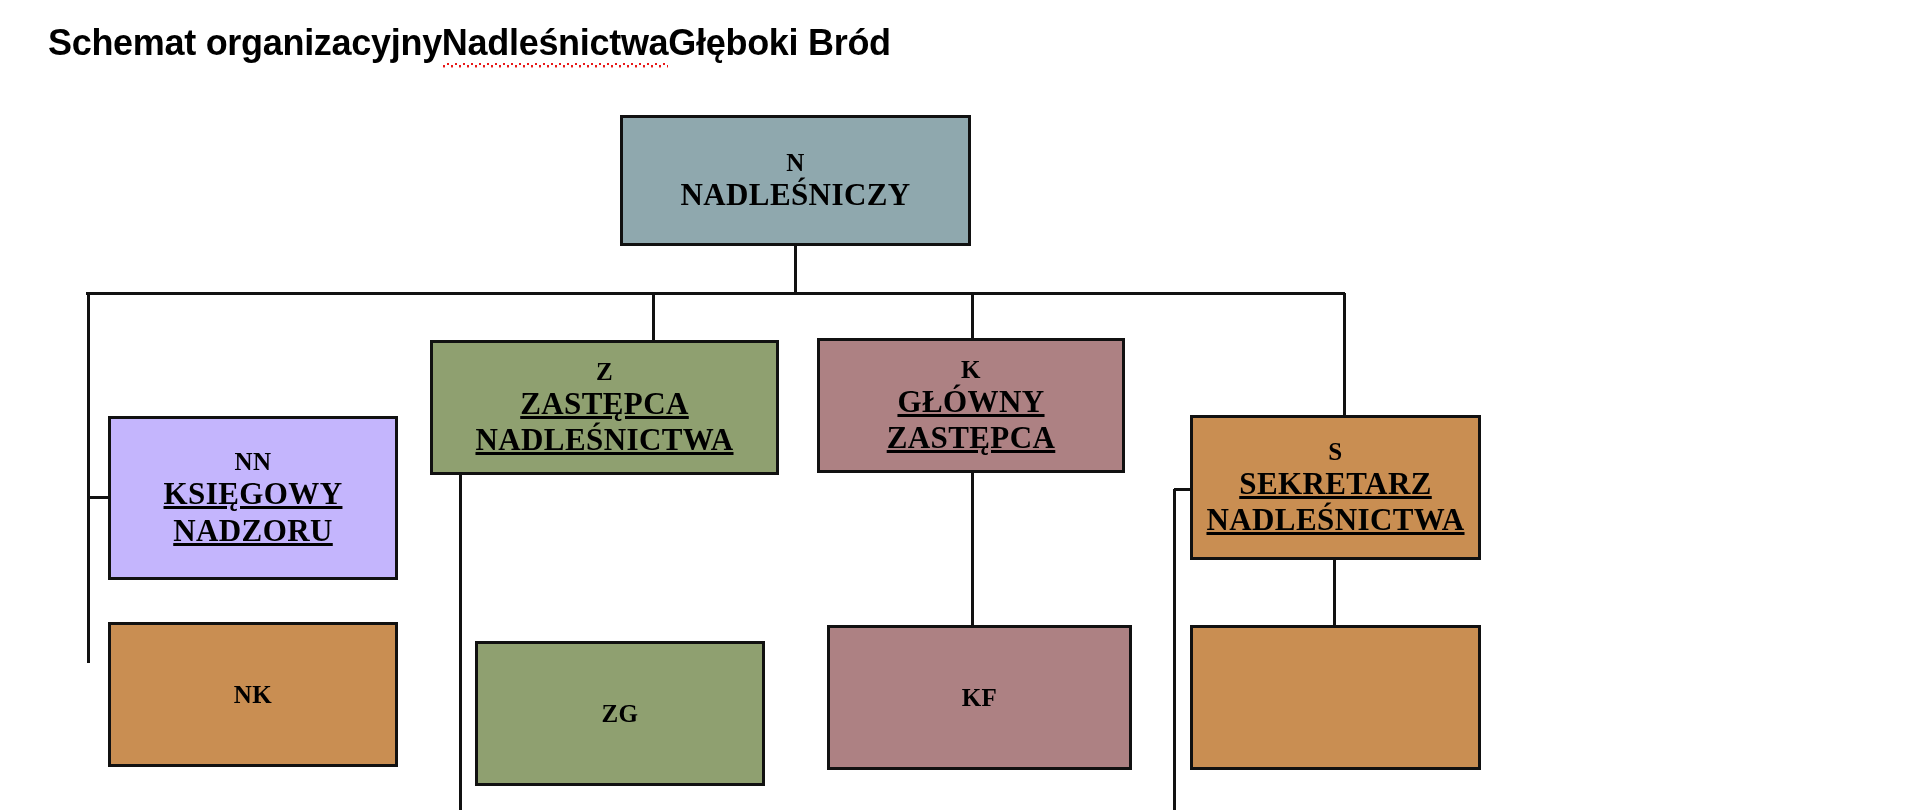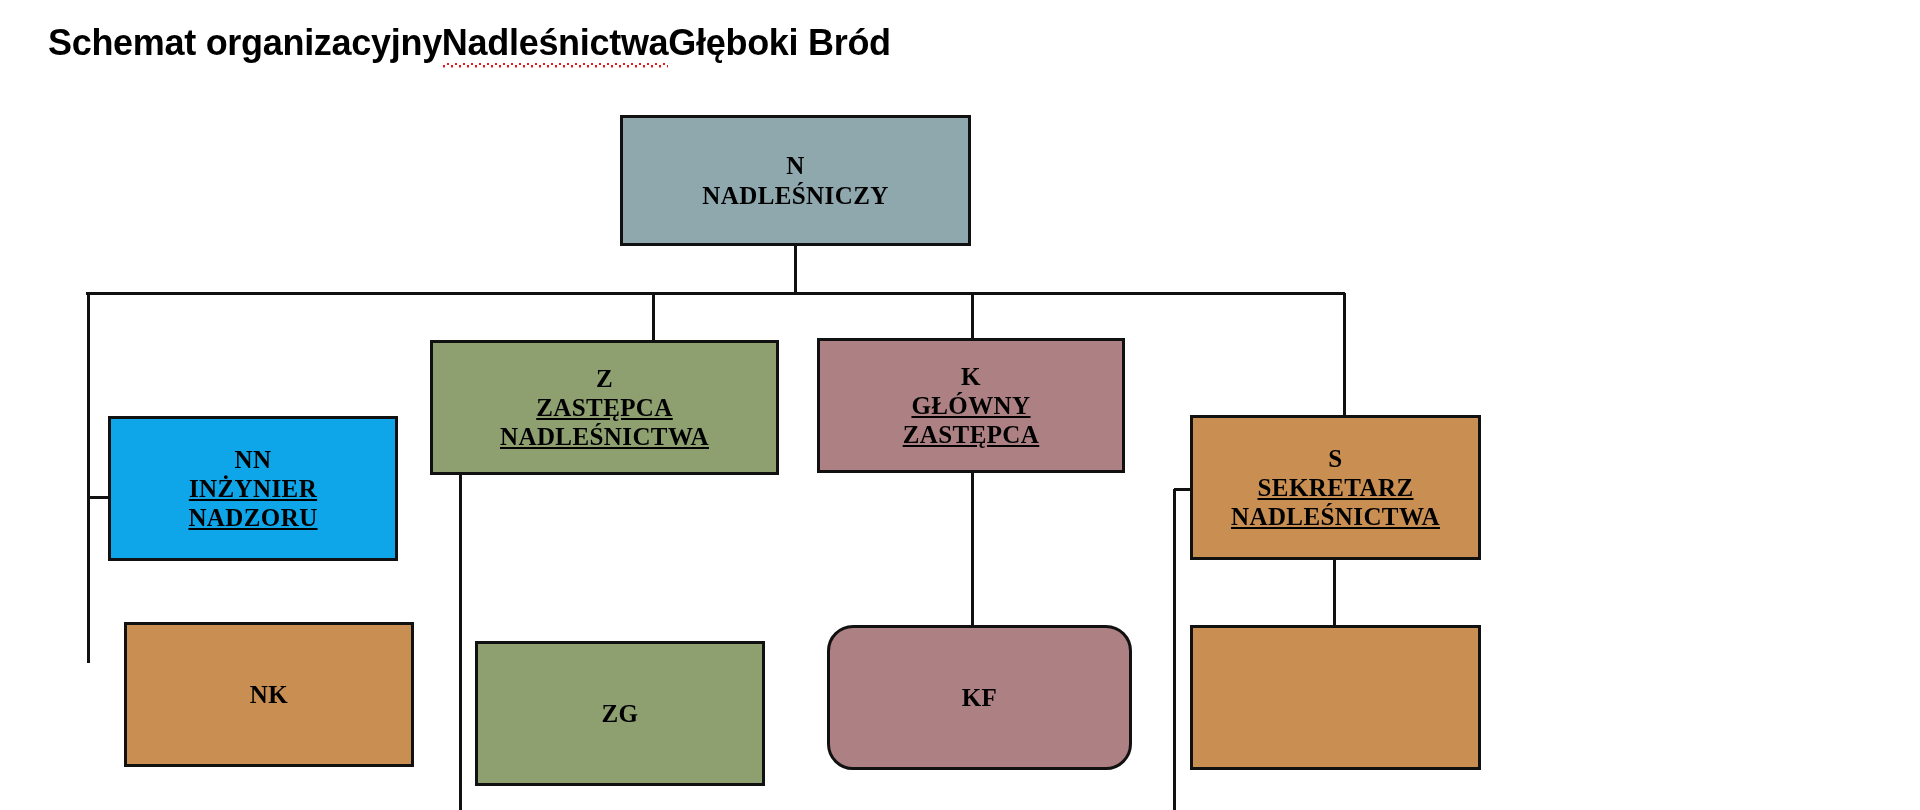--- a/index.html
+++ b/index.html
@@ -78,21 +78,21 @@
     line-height: 1.17;
     letter-spacing: 0.4px;
     z-index: 5;
   }
   .node .code {
     display: block;
     font-size: 25px;
   }
   .node .name {
     display: block;
-    font-size: 25px;
+    font-size: 31px;
   }
   .node .name-line {
     display: block;
     text-decoration: underline;
   }
 </style>
 </head>
 <body>
 
 <div id="canvas">
@@ -125,23 +125,23 @@
       <line x1="1174" y1="489" x2="1190" y2="489"></line>
       <line x1="1334" y1="560" x2="1334" y2="625"></line>
     </g>
   </svg>
 
   <div class="node" style="left:620px; top:115px; width:351px; height:131px; background:#8fa8ae;">
     <span class="code">N</span>
     <span class="name">NADLEŚNICZY</span>
   </div>
 
-  <div class="node" style="left:108px; top:416px; width:290px; height:145px; background:#0ea5e9;">
+  <div class="node" style="left:108px; top:416px; width:290px; height:164px; background:#c4b5fd;">
     <span class="code">NN</span>
-    <span class="name-line name">INŻYNIER</span>
+    <span class="name-line name">KSIĘGOWY</span>
     <span class="name-line name">NADZORU</span>
   </div>
 
   <div class="node" style="left:430px; top:340px; width:349px; height:135px; background:#8fa070;">
     <span class="code">Z</span>
     <span class="name-line name">ZASTĘPCA</span>
     <span class="name-line name">NADLEŚNICTWA</span>
   </div>
 
   <div class="node" style="left:817px; top:338px; width:308px; height:135px; background:#ad8183;">
@@ -149,29 +149,29 @@
     <span class="name-line name">GŁÓWNY</span>
     <span class="name-line name">ZASTĘPCA</span>
   </div>
 
   <div class="node" style="left:1190px; top:415px; width:291px; height:145px; background:#c98e52;">
     <span class="code">S</span>
     <span class="name-line name">SEKRETARZ</span>
     <span class="name-line name">NADLEŚNICTWA</span>
   </div>
 
-  <div class="node" style="left:124px; top:622px; width:290px; height:145px; background:#c98e52;">
+  <div class="node" style="left:108px; top:622px; width:290px; height:145px; background:#c98e52;">
     <span class="code">NK</span>
   </div>
 
   <div class="node" style="left:475px; top:625px; width:290px; height:145px; background:#8fa070;margin-top:16px;">
     <span class="code">ZG</span>
   </div>
 
-  <div class="node" style="left:827px; top:625px; width:305px; height:145px; background:#ad8183;border-radius:26px;">
+  <div class="node" style="left:827px; top:625px; width:305px; height:145px; background:#ad8183;">
     <span class="code">KF</span>
   </div>
 
   <div class="node" style="left:1190px; top:625px; width:291px; height:145px; background:#c98e52;">
     
   </div>
 
 </div>
 
 </body></html>

